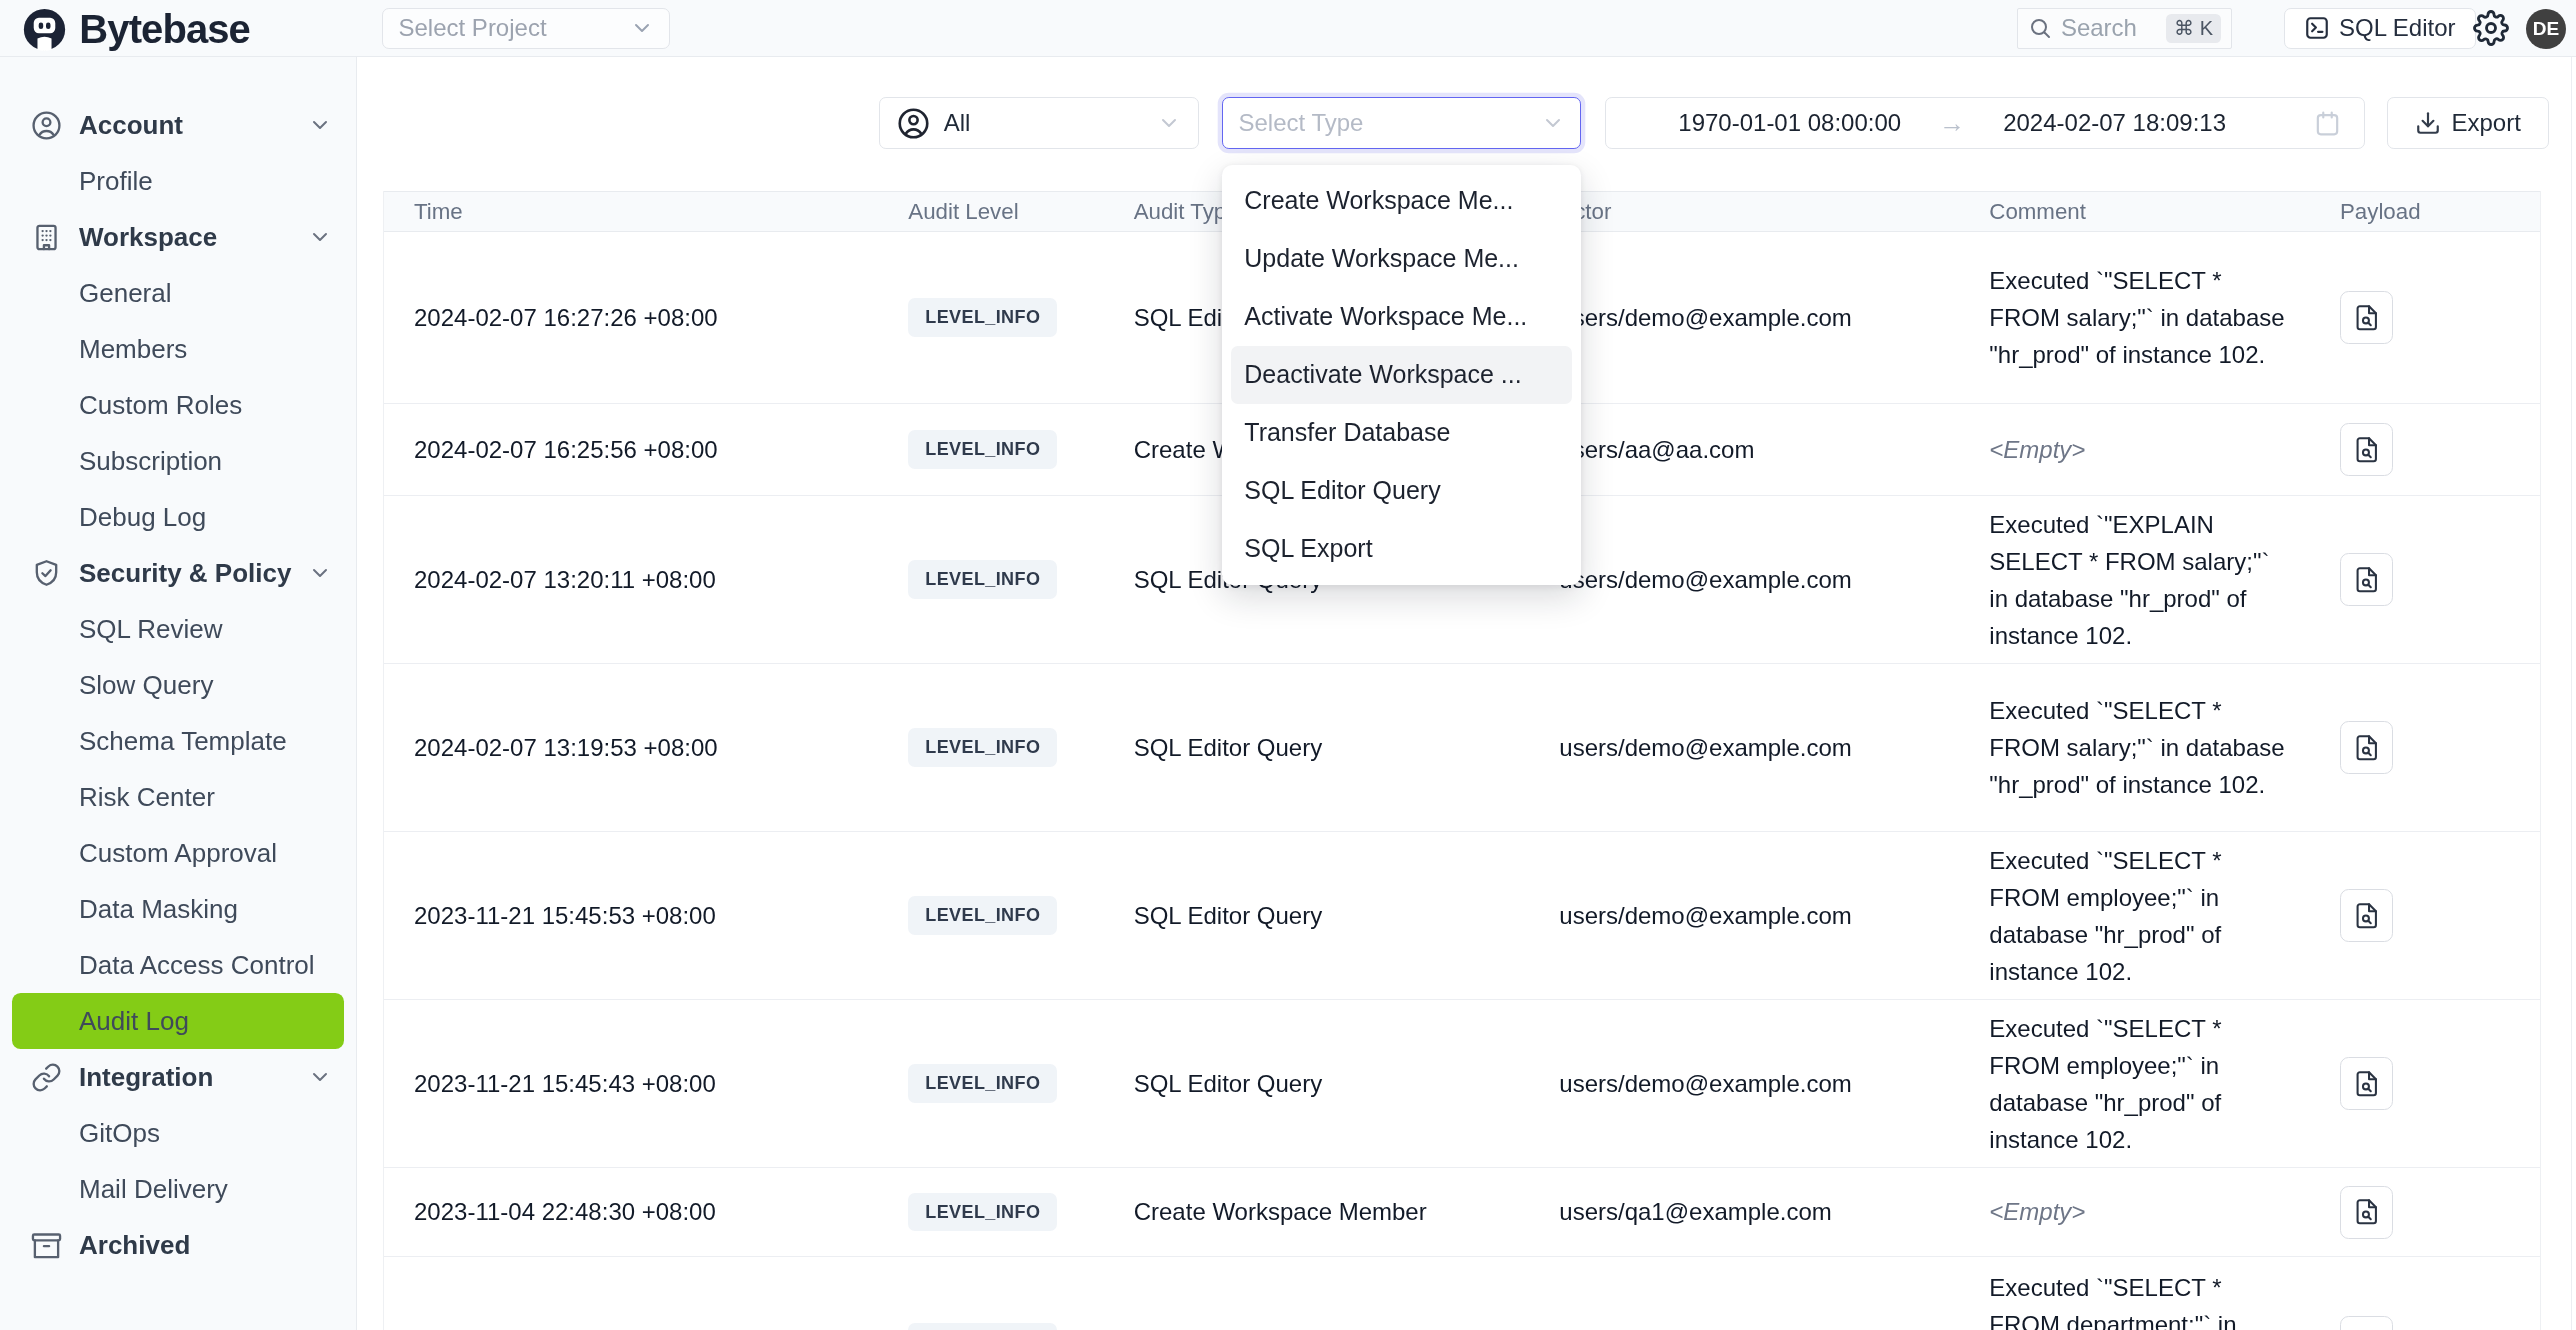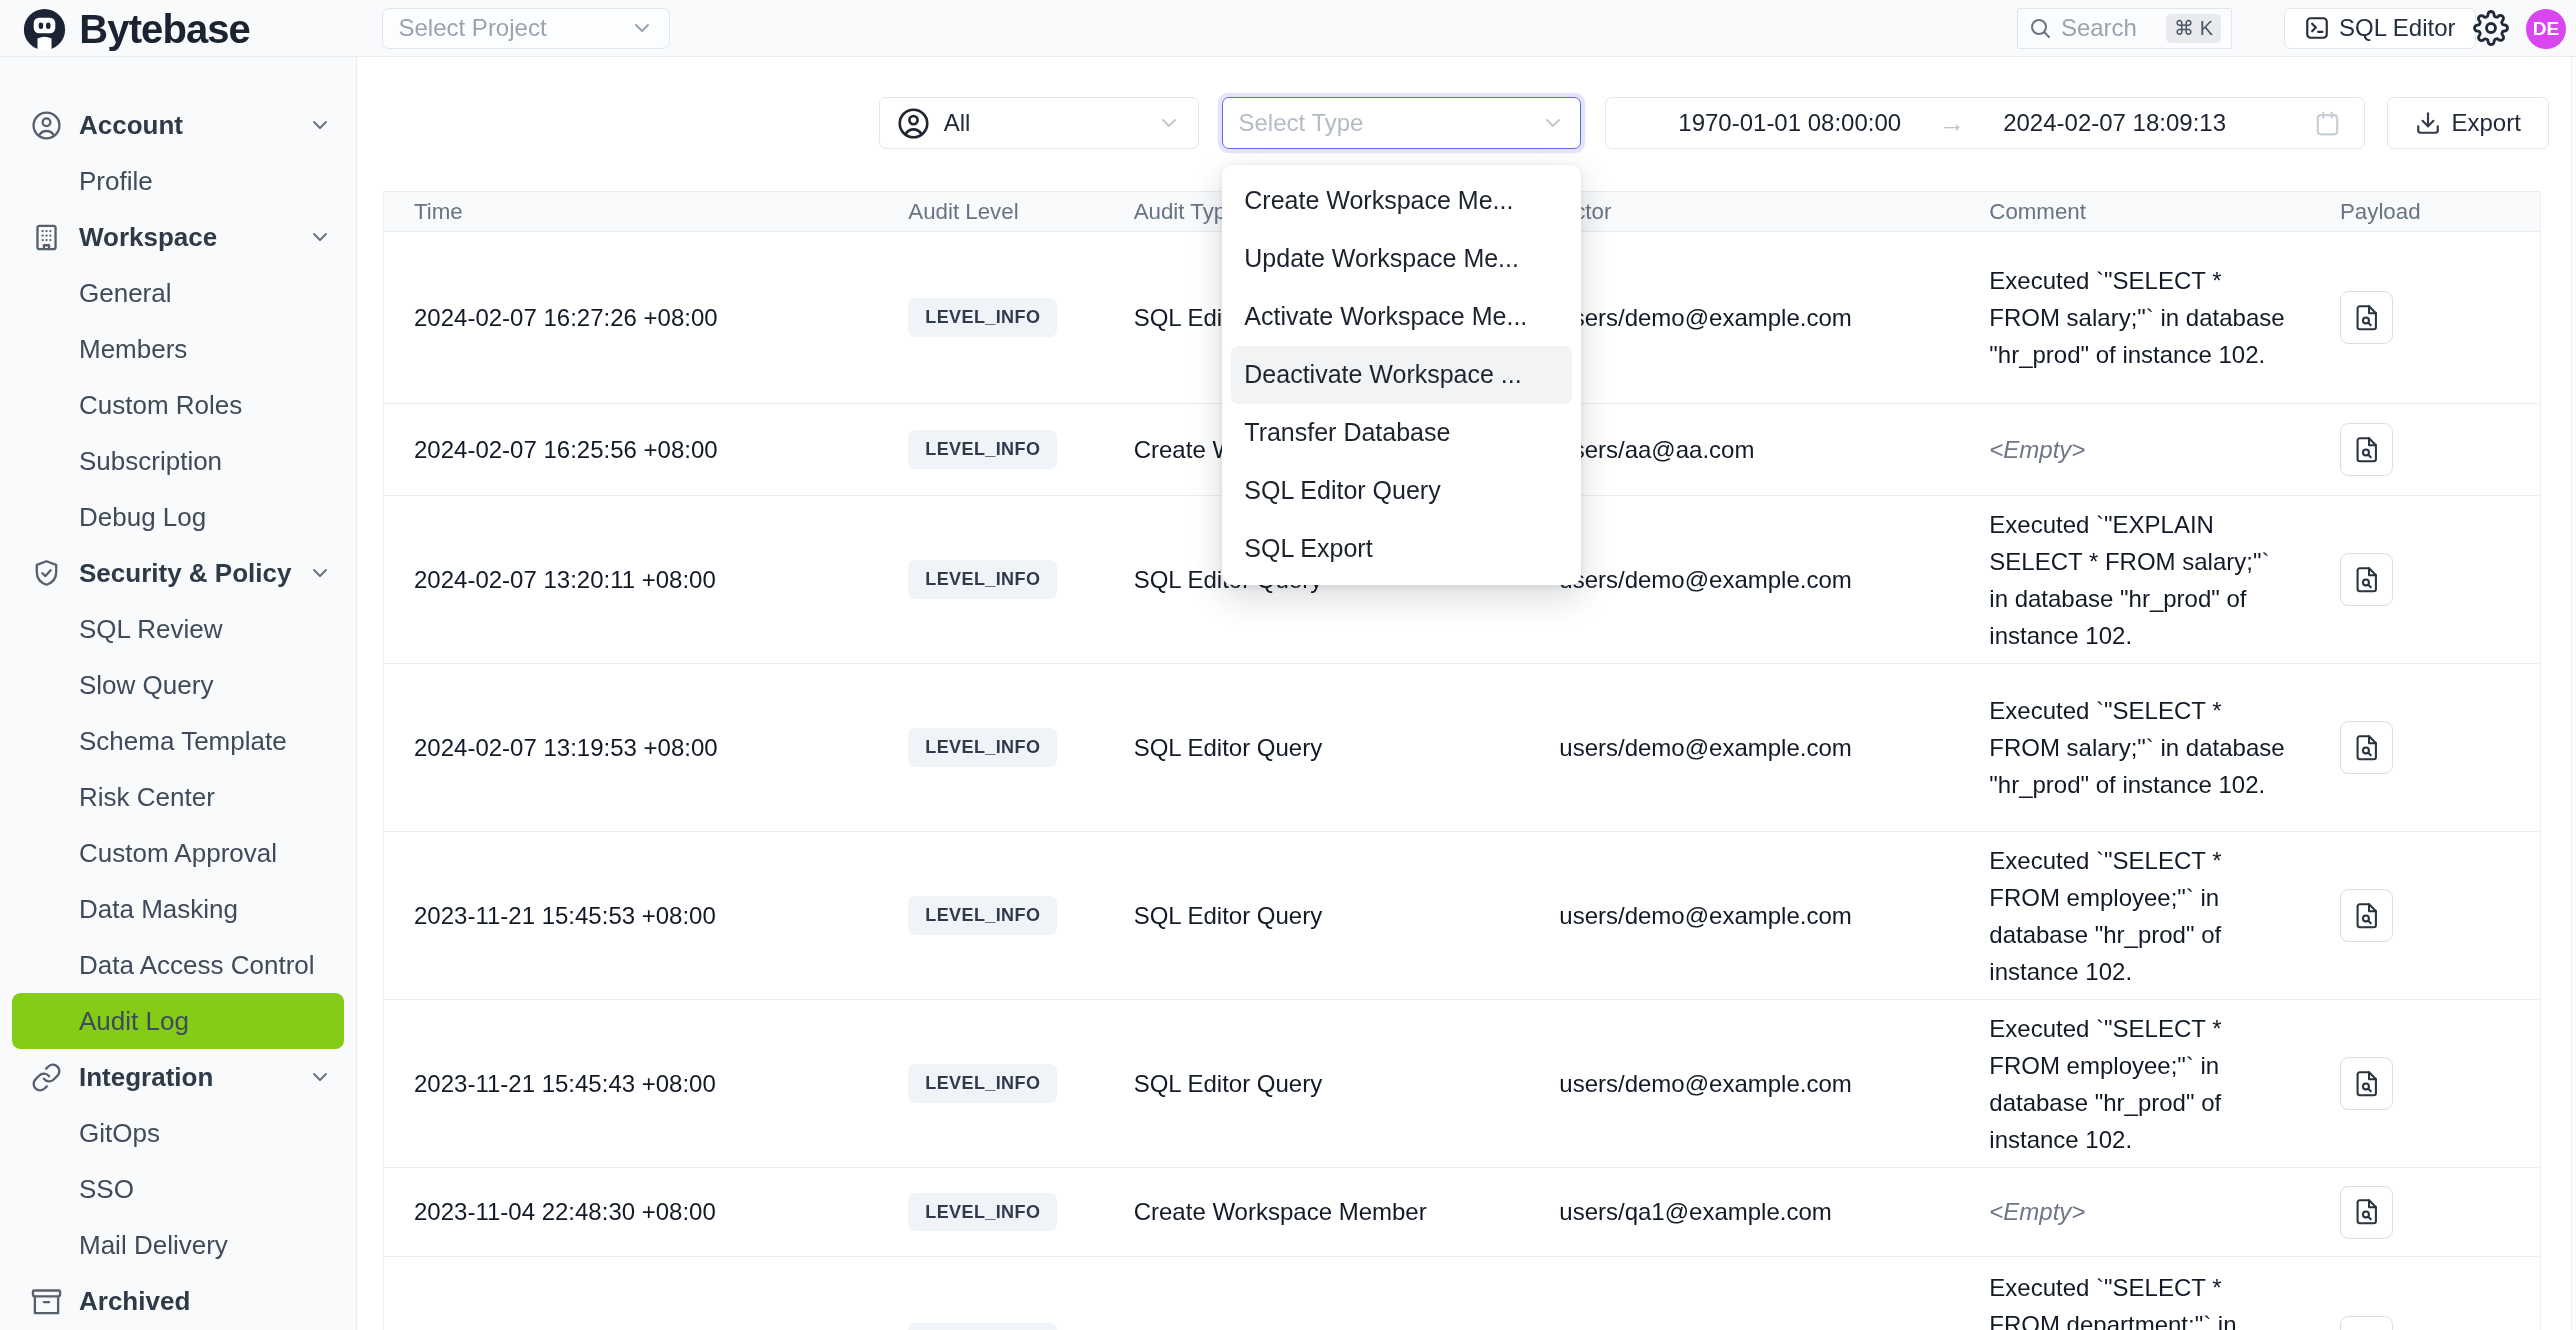--- a/index.html
+++ b/index.html
@@ -11,21 +11,21 @@
   .topbar { position:absolute; left:0; top:0; width:2576px; height:57px; background:#f8fafc; border-bottom:0.9px solid #e8ebef; z-index:30; }
   .logo { position:absolute; left:22.3px; top:6.9px; display:flex; align-items:center; gap:12px; }
   .logo-text { font-size:40px; font-weight:800; color:#1b2333; letter-spacing:-0.9px; }
   .select-project { position:absolute; left:382px; top:7.7px; width:288px; height:41px; border:0.9px solid #e2e5ea; border-radius:6.9px; background:#fcfdfe; display:flex; align-items:center; padding:0 15.5px; color:#9ca3af; font-size:24px; }
   .select-project .chev { margin-left:auto; }
   .searchbox { position:absolute; left:2017px; top:7.7px; width:215px; height:41px; border:0.9px solid #e2e5ea; border-radius:2px; background:#fbfcfd; display:flex; align-items:center; padding:0 10.3px; gap:8.6px; }
   .searchbox .ph { color:#9aa3ae; font-size:24px; }
   .kbd { margin-left:auto; background:#e8eaee; color:#4b5563; border-radius:5.2px; font-size:20px; padding:2.6px 7.7px; white-space:nowrap; }
   .sql-editor-btn { position:absolute; left:2284px; top:7.7px; width:192px; height:41px; background:#fff; border:0.9px solid #e2e5ea; border-radius:6.9px; display:flex; align-items:center; justify-content:center; gap:8.6px; font-size:24px; font-weight:500; color:#252e3e; }
   .gearwrap { position:absolute; left:2473px; top:10.3px; width:36px; height:36px; }
-  .avatar { position:absolute; left:2526px; top:8.6px; width:40px; height:40px; border-radius:50%; background:#d946ef; color:#fff; font-size:19px; font-weight:700; display:flex; align-items:center; justify-content:center; }
+  .avatar { position:absolute; left:2526px; top:8.6px; width:40px; height:40px; border-radius:50%; background:#404040; color:#fff; font-size:19px; font-weight:700; display:flex; align-items:center; justify-content:center; }
 
   
   .sidebar { position:absolute; left:0; top:57px; width:357px; height:1273px; background:#f8fafc; border-right:0.9px solid #e8ebef; padding-top:40px; z-index:10; }
   .srow { height:56px; display:flex; align-items:center; padding:0 24px 0 31px; font-size:26px; color:#2f3a49; cursor:pointer; }
   .srow .ico { width:31px; height:31px; margin-right:17px; flex:0 0 31px; }
   .srow.section { font-weight:600; }
   .srow .chev { margin-left:auto; }
   .srow.child { padding-left:79px; font-weight:400; color:#3f4a5a; }
   .srow.selected { background:#84cc16; border-radius:8.6px; margin:0 12px; padding-left:67px; }
 
@@ -243,23 +243,20 @@
       <span class="chev">
           <svg width="24" height="24" viewBox="0 0 24 24" fill="none" stroke="#6b7280" stroke-width="2" stroke-linecap="round" stroke-linejoin="round">
             <polyline points="6 9 12 15 18 9"></polyline>
           </svg>
         </span>
     </div>
     <div class="srow child">
         <span>GitOps</span>
       </div>
     <div class="srow child">
-        <span>SSO</span>
-      </div>
-    <div class="srow child">
         <span>Mail Delivery</span>
       </div>
 
     <div class="srow section">
       <span class="ico">
         <svg width="31" height="31" viewBox="0 0 24 24" fill="none" stroke="#57606f" stroke-width="1.8" stroke-linecap="round" stroke-linejoin="round">
             <polyline points="21 8 21 21 3 21 3 8"></polyline>
             <rect x="1.5" y="3.5" width="21" height="4.5" rx="1"></rect>
             <line x1="10" y1="12.5" x2="14" y2="12.5"></line>
           </svg>

